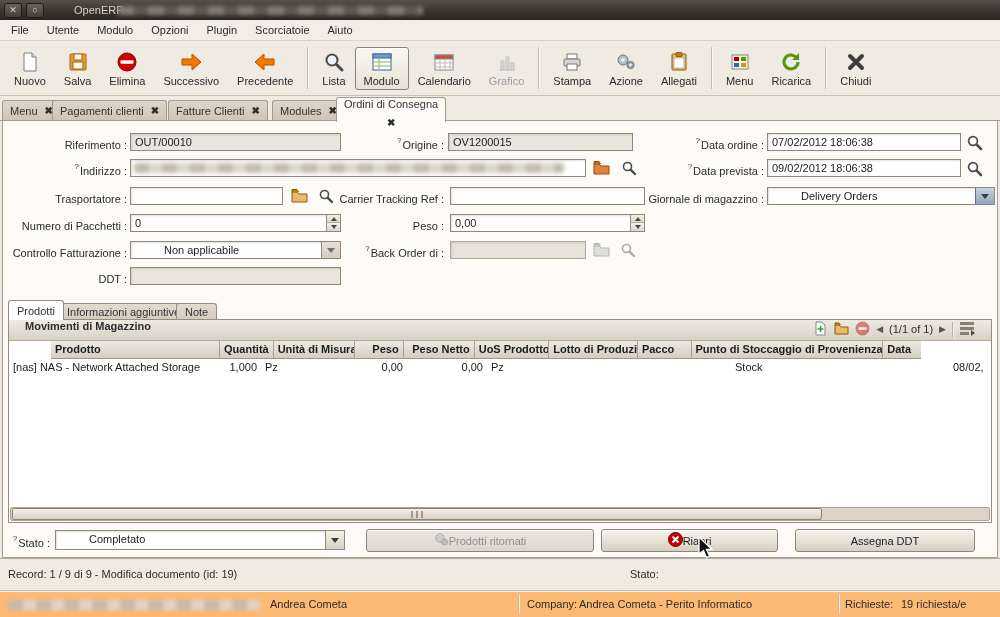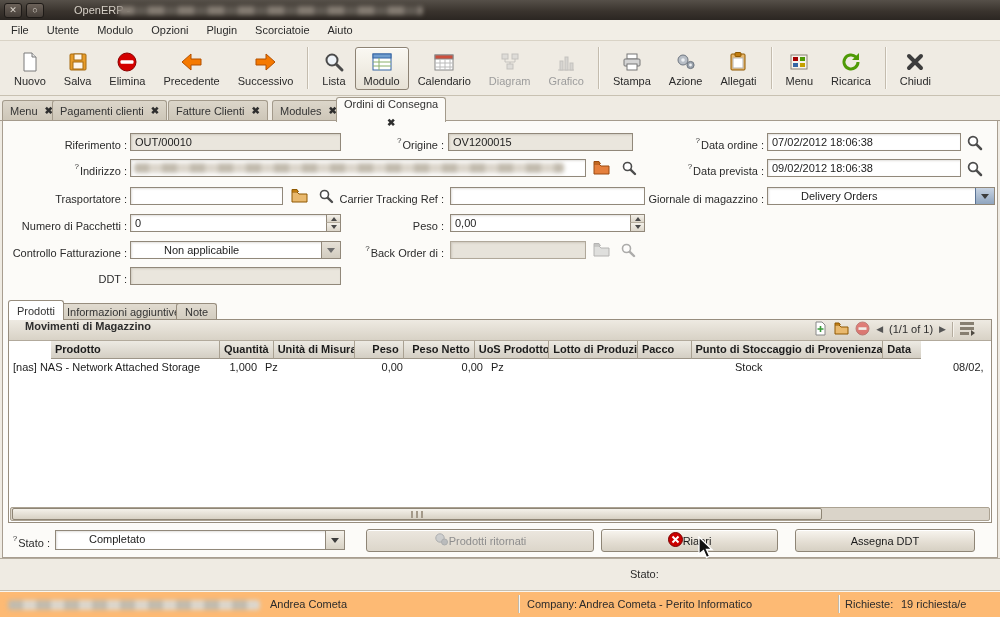--- a/index.html
+++ b/index.html
@@ -170,32 +170,32 @@
           <svg width="22" height="22" viewBox="0 0 22 22">
             <circle cx="11" cy="11" r="9" fill="#d40000" stroke="#8a0000"></circle>
             <rect x="4.5" y="9.2" width="13" height="3.6" rx="1" fill="#fff"></rect>
           </svg>
         </span>
       <span class="tlab">Elimina</span>
     </div>
     <div class="tbtn">
       <span class="ticon">
           <svg width="24" height="22" viewBox="0 0 24 22">
+            <path d="M13 3l9 8-9 8v-5H3V8h10z" fill="#f57900" stroke="#b35000"></path>
+          </svg>
+        </span>
+      <span class="tlab">Successivo</span>
+    </div>
+    <div class="tbtn">
+      <span class="ticon">
+          <svg width="24" height="22" viewBox="0 0 24 22">
             <path d="M11 3L2 11l9 8v-5h10V8H11z" fill="#f57900" stroke="#b35000"></path>
           </svg>
         </span>
       <span class="tlab">Precedente</span>
-    </div>
-    <div class="tbtn">
-      <span class="ticon">
-          <svg width="24" height="22" viewBox="0 0 24 22">
-            <path d="M13 3l9 8-9 8v-5H3V8h10z" fill="#f57900" stroke="#b35000"></path>
-          </svg>
-        </span>
-      <span class="tlab">Successivo</span>
     </div>
     <div class="tsep"></div>
     <div class="tbtn">
       <span class="ticon">
           <svg width="22" height="22" viewBox="0 0 22 22">
             <circle cx="9" cy="9" r="5.5" fill="#eef3f8" stroke="#4a4a4a" stroke-width="2"></circle>
             <line x1="13.5" y1="13.5" x2="19" y2="19" stroke="#4a4a4a" stroke-width="3" stroke-linecap="round"></line>
           </svg>
         </span>
       <span class="tlab">Lista</span>
@@ -218,31 +218,20 @@
             <rect x="2" y="4" width="18" height="15" fill="#fff" stroke="#888"></rect>
             <rect x="2" y="4" width="18" height="4" fill="#cc4f3d" stroke="#888"></rect>
             <line x1="7" y1="8" x2="7" y2="19" stroke="#bbb"></line>
             <line x1="12" y1="8" x2="12" y2="19" stroke="#bbb"></line>
             <line x1="17" y1="8" x2="17" y2="19" stroke="#bbb"></line>
             <line x1="2" y1="12" x2="20" y2="12" stroke="#bbb"></line>
             <line x1="2" y1="16" x2="20" y2="16" stroke="#bbb"></line>
           </svg>
         </span>
       <span class="tlab">Calendario</span>
-    </div>
-    <div class="tbtn tdis">
-      <span class="ticon">
-          <svg width="22" height="22" viewBox="0 0 22 22" opacity="0.5">
-            <rect x="3" y="3" width="6" height="5" fill="#cfcfcf" stroke="#9a9a9a"></rect>
-            <rect x="13" y="3" width="6" height="5" fill="#cfcfcf" stroke="#9a9a9a"></rect>
-            <rect x="8" y="13" width="6" height="5" fill="#cfcfcf" stroke="#9a9a9a"></rect>
-            <path d="M6 8v3h10V8M11 11v2" stroke="#9a9a9a" fill="none"></path>
-          </svg>
-        </span>
-      <span class="tlab">Diagram</span>
     </div>
     <div class="tbtn tdis">
       <span class="ticon">
           <svg width="22" height="22" viewBox="0 0 22 22" opacity="0.5">
             <line x1="3" y1="19" x2="19" y2="19" stroke="#9a9a9a"></line>
             <rect x="5" y="10" width="3" height="9" fill="#c0c0c0" stroke="#9a9a9a"></rect>
             <rect x="10" y="6" width="3" height="13" fill="#c0c0c0" stroke="#9a9a9a"></rect>
             <rect x="15" y="12" width="3" height="7" fill="#c0c0c0" stroke="#9a9a9a"></rect>
           </svg>
         </span>
@@ -507,20 +496,21 @@
           <circle cx="7.5" cy="7.5" r="7" fill="#cc0000" stroke="#7a0000"></circle>
           <path d="M4.5 4.5l6 6M10.5 4.5l-6 6" stroke="#fff" stroke-width="2"></path>
         </svg></span>
     <span>Riapri</span>
   </div>
   <div class="pbtn" style="left:795px;top:529px;width:180px">
     <span>Assegna DDT</span>
   </div>
 
   <div class="statusbar">
+    <span class="btxt" style="left:8px;top:7px">Record: 1 / 9 di 9 - Modifica documento (id: 19)</span>
     <span class="btxt" style="left:630px;top:7px">Stato:</span>
   </div>
 
   <div class="infobar">
     <span class="redact-light" style="left:8px;top:9px;width:252px;height:10px"></span>
     <span class="btxt" style="left:270px;top:5px">Andrea Cometa</span>
     <span class="vdiv" style="left:518px;top:4px"></span>
     <span class="btxt" style="left:527px;top:5px">Company:</span>
     <span class="btxt" style="left:579px;top:5px">Andrea Cometa - Perito Informatico</span>
     <span class="vdiv" style="left:838px;top:4px"></span>

